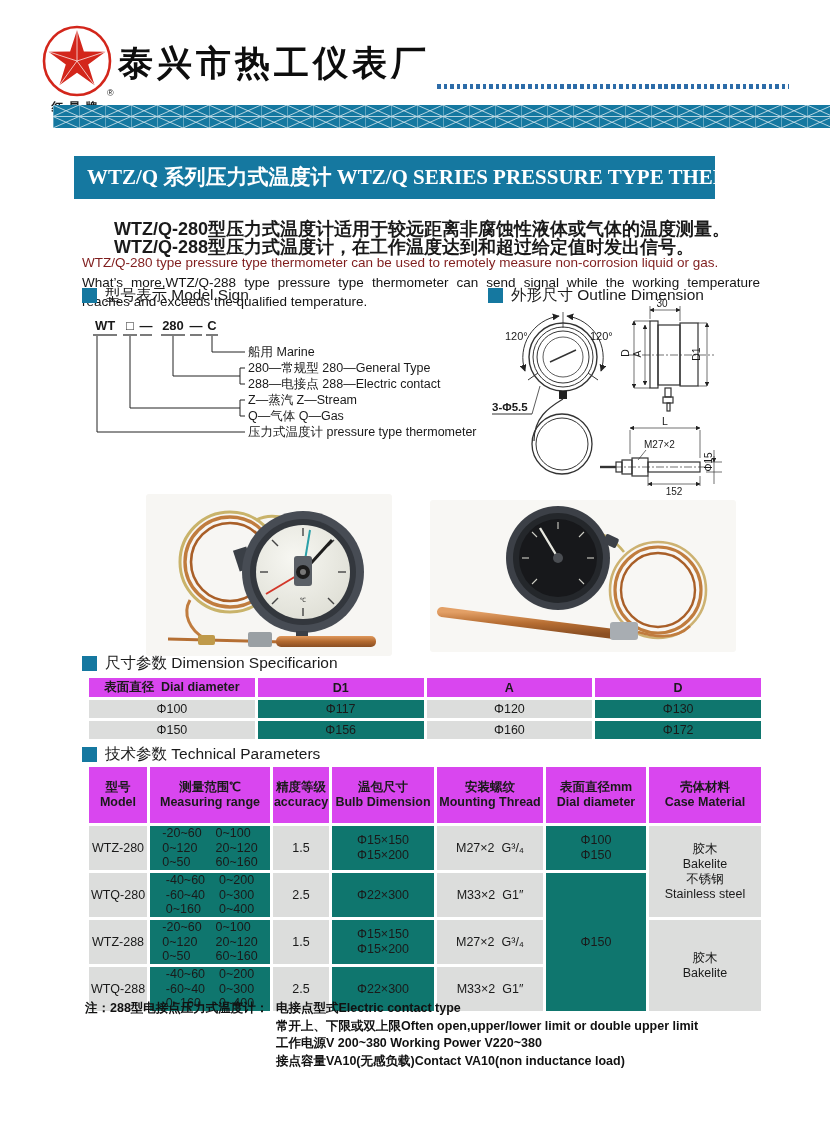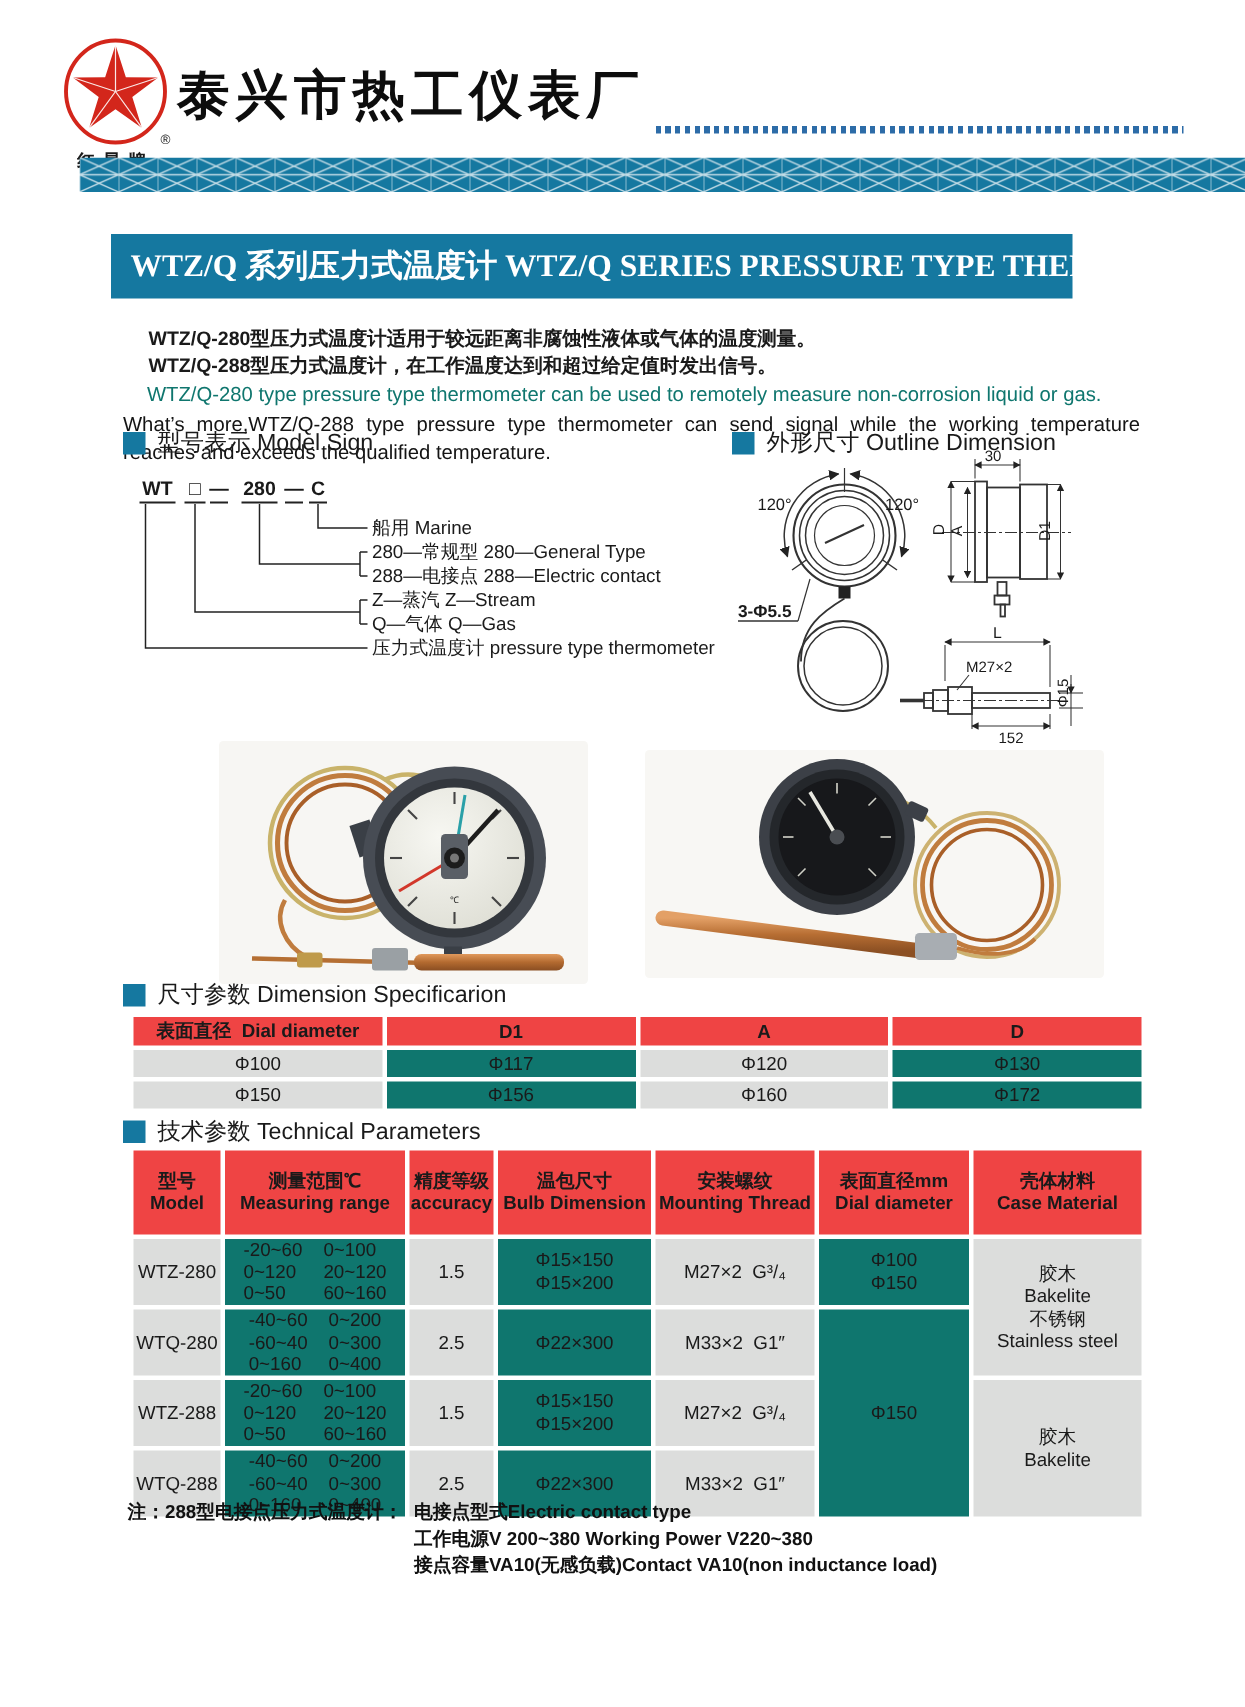--- a/index.html
+++ b/index.html
@@ -9,32 +9,32 @@
 
   
   .company{left:118px;top:40px;font-size:35px;font-weight:900;letter-spacing:4px;color:#0d0d0d;white-space:nowrap;}
   .dotline{left:437px;top:84px;width:352px;height:5px;
            background:repeating-linear-gradient(90deg,#2d6ca8 0 3.5px,transparent 3.5px 6.5px);}
   .titlebar{left:74px;top:156px;width:641px;height:43px;background:#1578a0;
             color:#fff;font-family:"Liberation Serif",serif;font-weight:700;font-size:21px;
             line-height:43px;padding-left:13px;box-sizing:border-box;white-space:nowrap;}
 
   
-  .cnline{left:99px;font-size:13px;font-weight:700;white-space:nowrap;}
+  .cnline{left:114px;font-size:18px;font-weight:700;white-space:nowrap;}
   .enpara{left:82px;width:678px;font-size:13.5px;line-height:18.5px;color:#141414;text-align:justify;}
-  .enline{left:98px;font-size:13.5px;white-space:nowrap;color:#0f766e;}
+  .enline{left:82px;font-size:13.5px;white-space:nowrap;color:#7f1d1d;}
 
   
   .sec-h{display:flex;align-items:center;gap:8px;font-size:15.5px;font-weight:400;white-space:nowrap;text-align:right;}
   .sq{width:15px;height:15px;background:#1578a0;display:inline-block;}
 
   
   table{border-collapse:separate;border-spacing:3px;table-layout:fixed;}
   td{text-align:center;vertical-align:middle;font-size:12.5px;padding:0;overflow:hidden;}
-  .th{background:#ef4444;font-weight:700;}
+  .th{background:#d946ef;font-weight:700;}
   .th div{line-height:15px;}
   .cg{background:#dcdddc;}
   .cb{background:#0f766e;}
   .dimtbl td{height:18px;}
   .dimtbl .th{height:19px;}
   .techtbl .th{height:56px;}
   .techtbl td{height:44px;line-height:15px;}
   .rng{display:flex;justify-content:center;gap:14px;}
   .rng .col{display:flex;flex-direction:column;line-height:14.5px;text-align:left;}
 
@@ -485,18 +485,19 @@
           </td>
       <td class="cg">M33×2 &nbsp;G1″</td>
     </tr>
   </tbody>
     </table>
 
   <div class="abs notes">
     <div class="pfx">注：288型电接点压力式温度计：</div>
     <div>
       <div class="nl">电接点型式Electric contact type</div>
+      <div class="nl">常开上、下限或双上限Often open,upper/lower limit or double upper limit</div>
       <div class="nl">工作电源V 200~380 Working Power V220~380</div>
       <div class="nl">接点容量VA10(无感负载)Contact VA10(non inductance load)</div>
     </div>
   </div>
 
 </div>
 
 </body></html>

